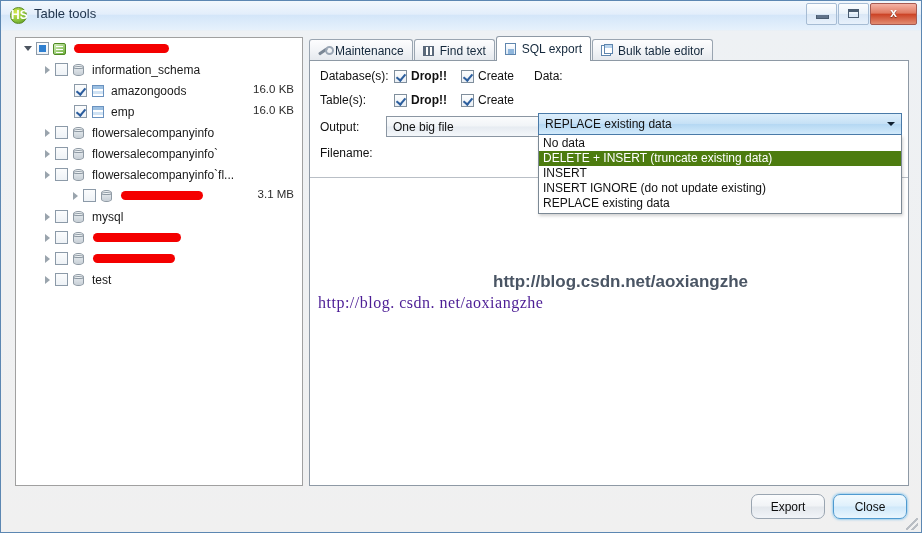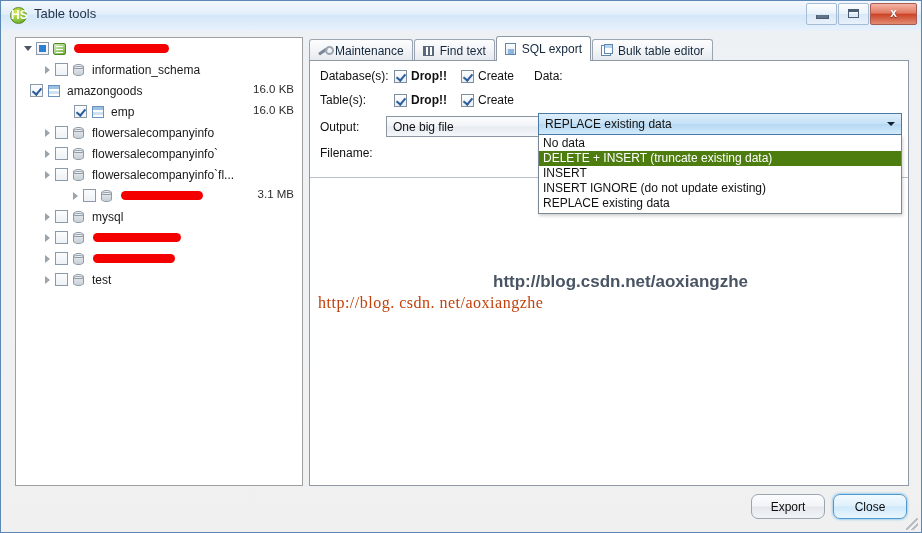--- a/index.html
+++ b/index.html
@@ -376,21 +376,21 @@
   }
 
   
   .wm-bold {
     position: absolute; left: 183px; top: 211px;
     font-size: 17px; font-weight: bold; color: #4a5564;
     white-space: nowrap;
   }
   .wm-light {
     position: absolute; left: 8px; top: 233px;
-    font-size: 16px; color: #c2410c;
+    font-size: 16px; color: #4c1d95;
     font-family: "Liberation Serif", serif;
     letter-spacing: 0.5px;
     white-space: nowrap;
   }
 
   
   .btn {
     position: absolute;
     height: 25px;
     border: 1px solid #9aa5b1;
@@ -448,21 +448,21 @@
           </span>
         </div>
         <div class="tree-row" style="padding-left: 25px;">
           <span class="expander collapsed"></span>
           <span class="tcheck "></span>
           <span class="ticon">
             <span class="ic-db"></span>
           </span>
           <span class="tlabel">information_schema</span>
         </div>
-        <div class="tree-row" style="">
+        <div class="tree-row" style="padding-left: 44px;">
           <span class="expander "></span>
           <span class="tcheck checked"></span>
           <span class="ticon">
             <span class="ic-table"></span>
           </span>
           <span class="tlabel">amazongoods</span>
           <span class="tsize">16.0 KB</span>
         </div>
         <div class="tree-row" style="padding-left: 44px;">
           <span class="expander "></span>

